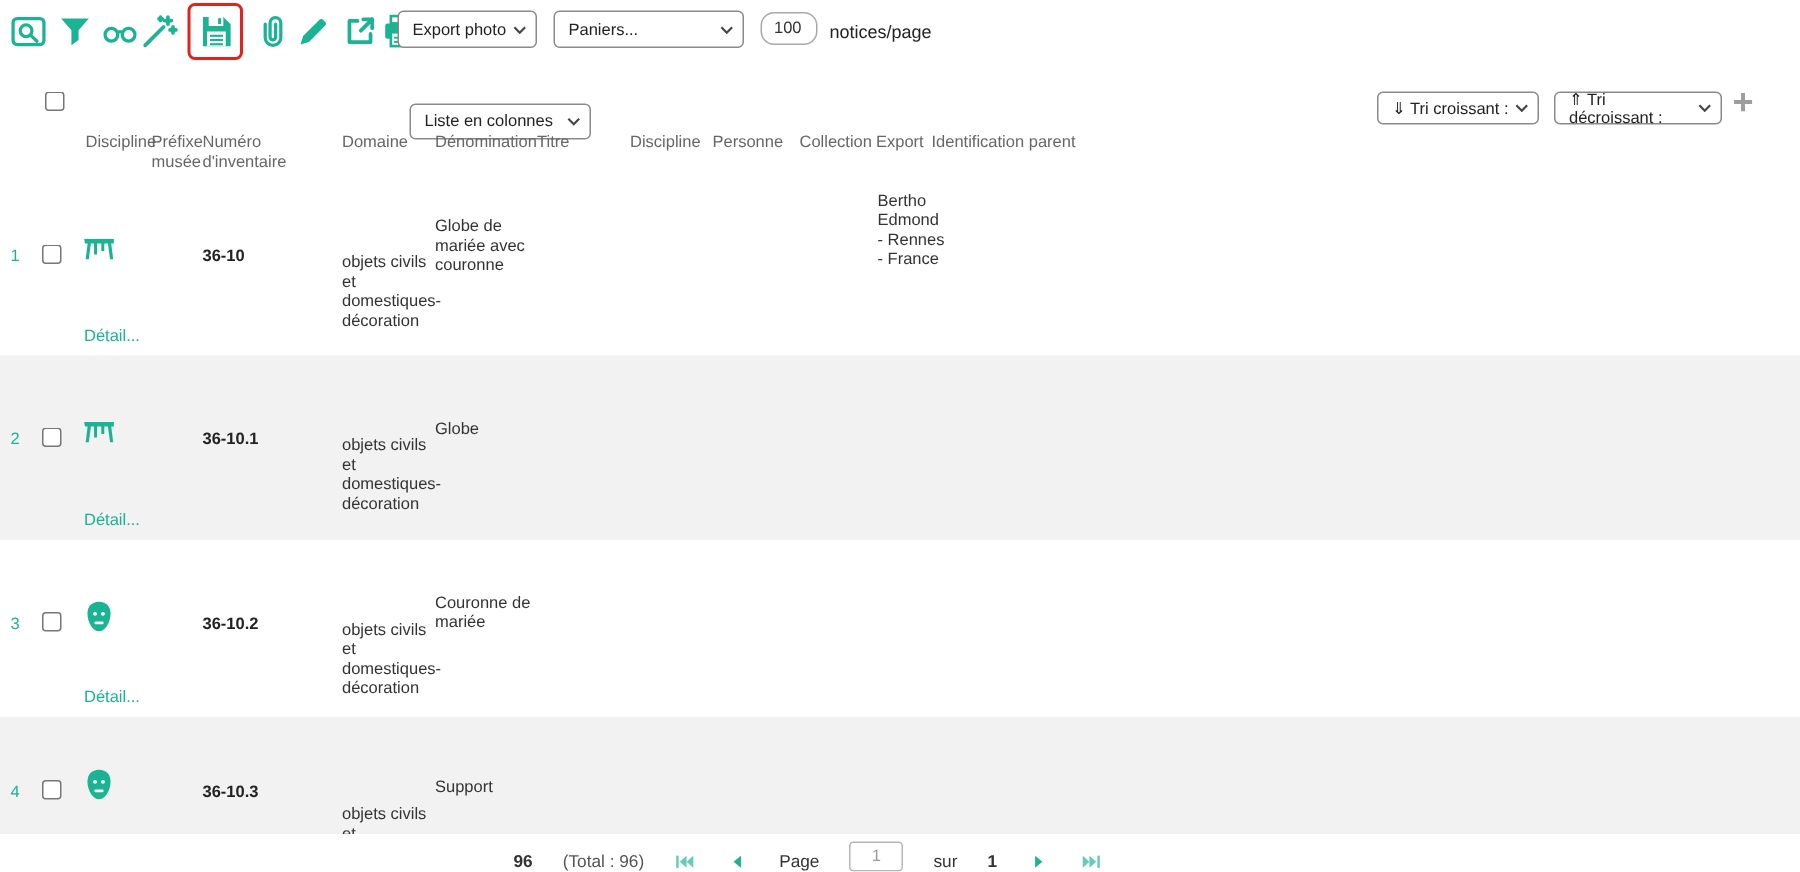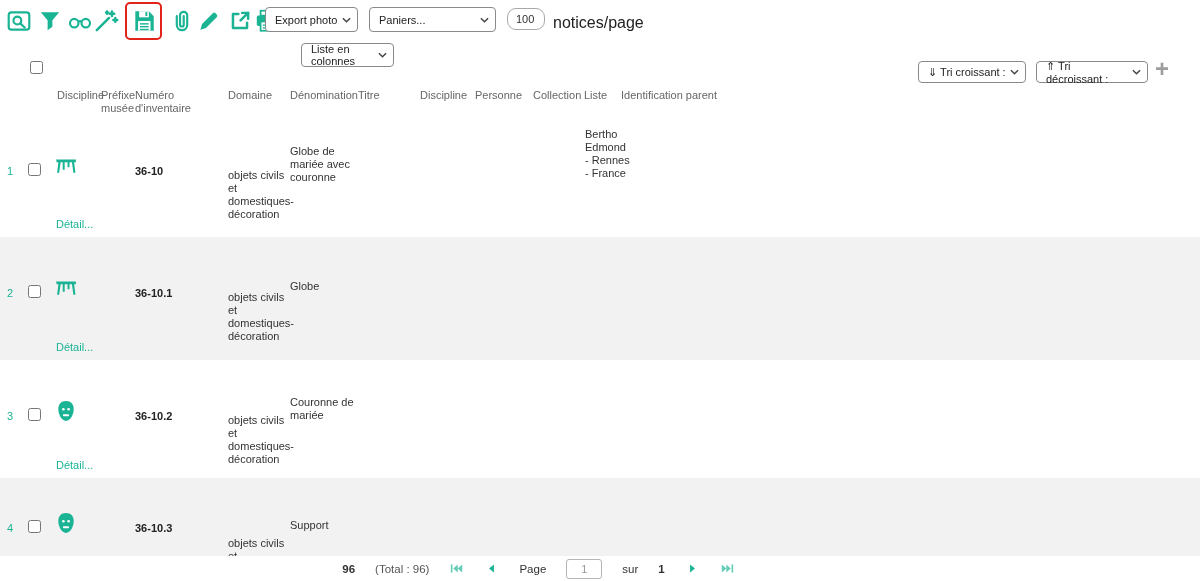--- a/index.html
+++ b/index.html
@@ -18,28 +18,28 @@
 
   .sel { position:absolute; background:#fff; border:1px solid #8a8a8a; border-radius:4px;
     font-size:11px; color:#222; display:flex; align-items:center; padding:0 18px 0 9px; cursor:pointer; }
   .sel .chev { position:absolute; right:6px; top:50%; transform:translateY(-50%); width:9px; height:6px; }
   .sel .chev svg { display:block; }
   .sel-export { left:265px; top:7px; width:93px; height:25px; }
   .sel-paniers { left:369px; top:7px; width:127px; height:25px;text-align:right; }
   .notices-input { position:absolute; left:507px; top:8px; width:38px; height:22px;
     border:1px solid #a9a9a9; border-radius:9px; font-size:11px; color:#333; padding:0 0 0 8px;
     font-family:"Liberation Sans", sans-serif; }
-  .notices-label { position:absolute; left:553px; top:14px; font-size:16px; color:#222; }
+  .notices-label { position:absolute; left:553px; top:14px; font-size:12px; color:#222; }
 
   
   .question { position:absolute; left:8px; top:39px; font-size:15px; color:#4a4a4a; }
 
   
   .selall { position:absolute; left:30px; top:61px; width:13px; height:13px; cursor:pointer; }
-  .sel-list { left:273px; top:43px; width:93px; height:24px;margin-left:28px; }
+  .sel-list { left:273px; top:69px; width:121px; height:24px; }
   .sel-sortasc { left:918px; top:61px; width:108px; height:22px; }
   .sel-sortdesc { left:1036px; top:61px; width:112px; height:22px; }
   .plus-btn { position:absolute; left:1155px; top:57px; font-size:24px; font-weight:bold;
     color:#9d9d9d; cursor:pointer; line-height:24px; }
 
   
   .thead { position:absolute; top:89px; left:0; width:1128px; height:26px;
     font-size:11px; font-weight:normal; color:#666; }
   .th { position:absolute; top:0; white-space:pre-line; line-height:13px; }
   .th-discipline { left:57px; }  .th-prefixe { left:101px; }  .th-numero { left:135px; }
@@ -64,21 +64,21 @@
   .c-denom { left:290px; top:13px; width:78px; height:72px; display:flex; align-items:center;
     white-space:pre-line; color:#333; }
   .c-fonds { left:585px; top:13px; width:64px; white-space:pre-line; color:#333; }
   .c-detail { left:56px; bottom:6px; color:#1ab394; cursor:pointer; }
   .row-4 .c-num { top:44px; } .row-4 .c-check { top:42px; } .row-4 .c-icon { top:34px; }
   .row-4 .c-inv { top:44px; } .row-4 .c-domaine { top:18px; }
   .row-4 .c-denom { top:18px; height:58px; }
 
   
   .pagination { position:absolute; top:556px; left:0; width:1077px; height:25px;
-    display:flex; align-items:center; justify-content:center; gap:20px; font-size:11.5px; color:#333; }
+    display:flex; align-items:flex-end; justify-content:center; gap:20px; font-size:11.5px; color:#333; }
   .pg-count { font-weight:bold; }
   .pg-total { color:#555; }
   .pg-icon { width:15px; height:13px; color:#1ab394; cursor:pointer; display:inline-flex; }
   .pg-icon.dbl { opacity:.68; }
   .pg-icon svg { width:100%; height:100%; display:block; }
   .pg-input { width:36px; height:20px; border:1px solid #b5b5b5; border-radius:3px;
     text-align:center; font-size:11px; color:#9a9a9a; font-family:"Liberation Sans", sans-serif; }
   .pg-last-num { font-weight:bold; }
 </style>
 </head>
@@ -208,21 +208,21 @@
     <span class="th th-prefixe">Préfixe
 musée</span>
     <span class="th th-numero">Numéro
 d'inventaire</span>
     <span class="th th-domaine">Domaine</span>
     <span class="th th-denomination">Dénomination</span>
     <span class="th th-titre">Titre</span>
     <span class="th th-appellation">Discipline</span>
     <span class="th th-personne">Personne</span>
     <span class="th th-collection">Collection</span>
-    <span class="th th-fonds">Liste</span>
+    <span class="th th-fonds">Export</span>
     <span class="th th-identification">Identification parent</span>
   </div>
 
   <div class="row row-1">
     <span class="c c-num">1</span>
     <input type="checkbox" class="c c-check" style="">
     <span class="c c-icon">
       <svg viewBox="0 0 20 20" fill="currentColor">
         <path d="M1 4 h18 v2.6 h-1.6 l1.2 9.6 h-1.9 l-1.3 -9.6 h-2.2 v4.6 h-1.8 v-4.6 h-2.6 v6.8 h-1.8 v-6.8 h-1.9 l-1.3 9.6 h-1.9 l1.2 -9.6 h-1.6 Z"></path>
       </svg>

